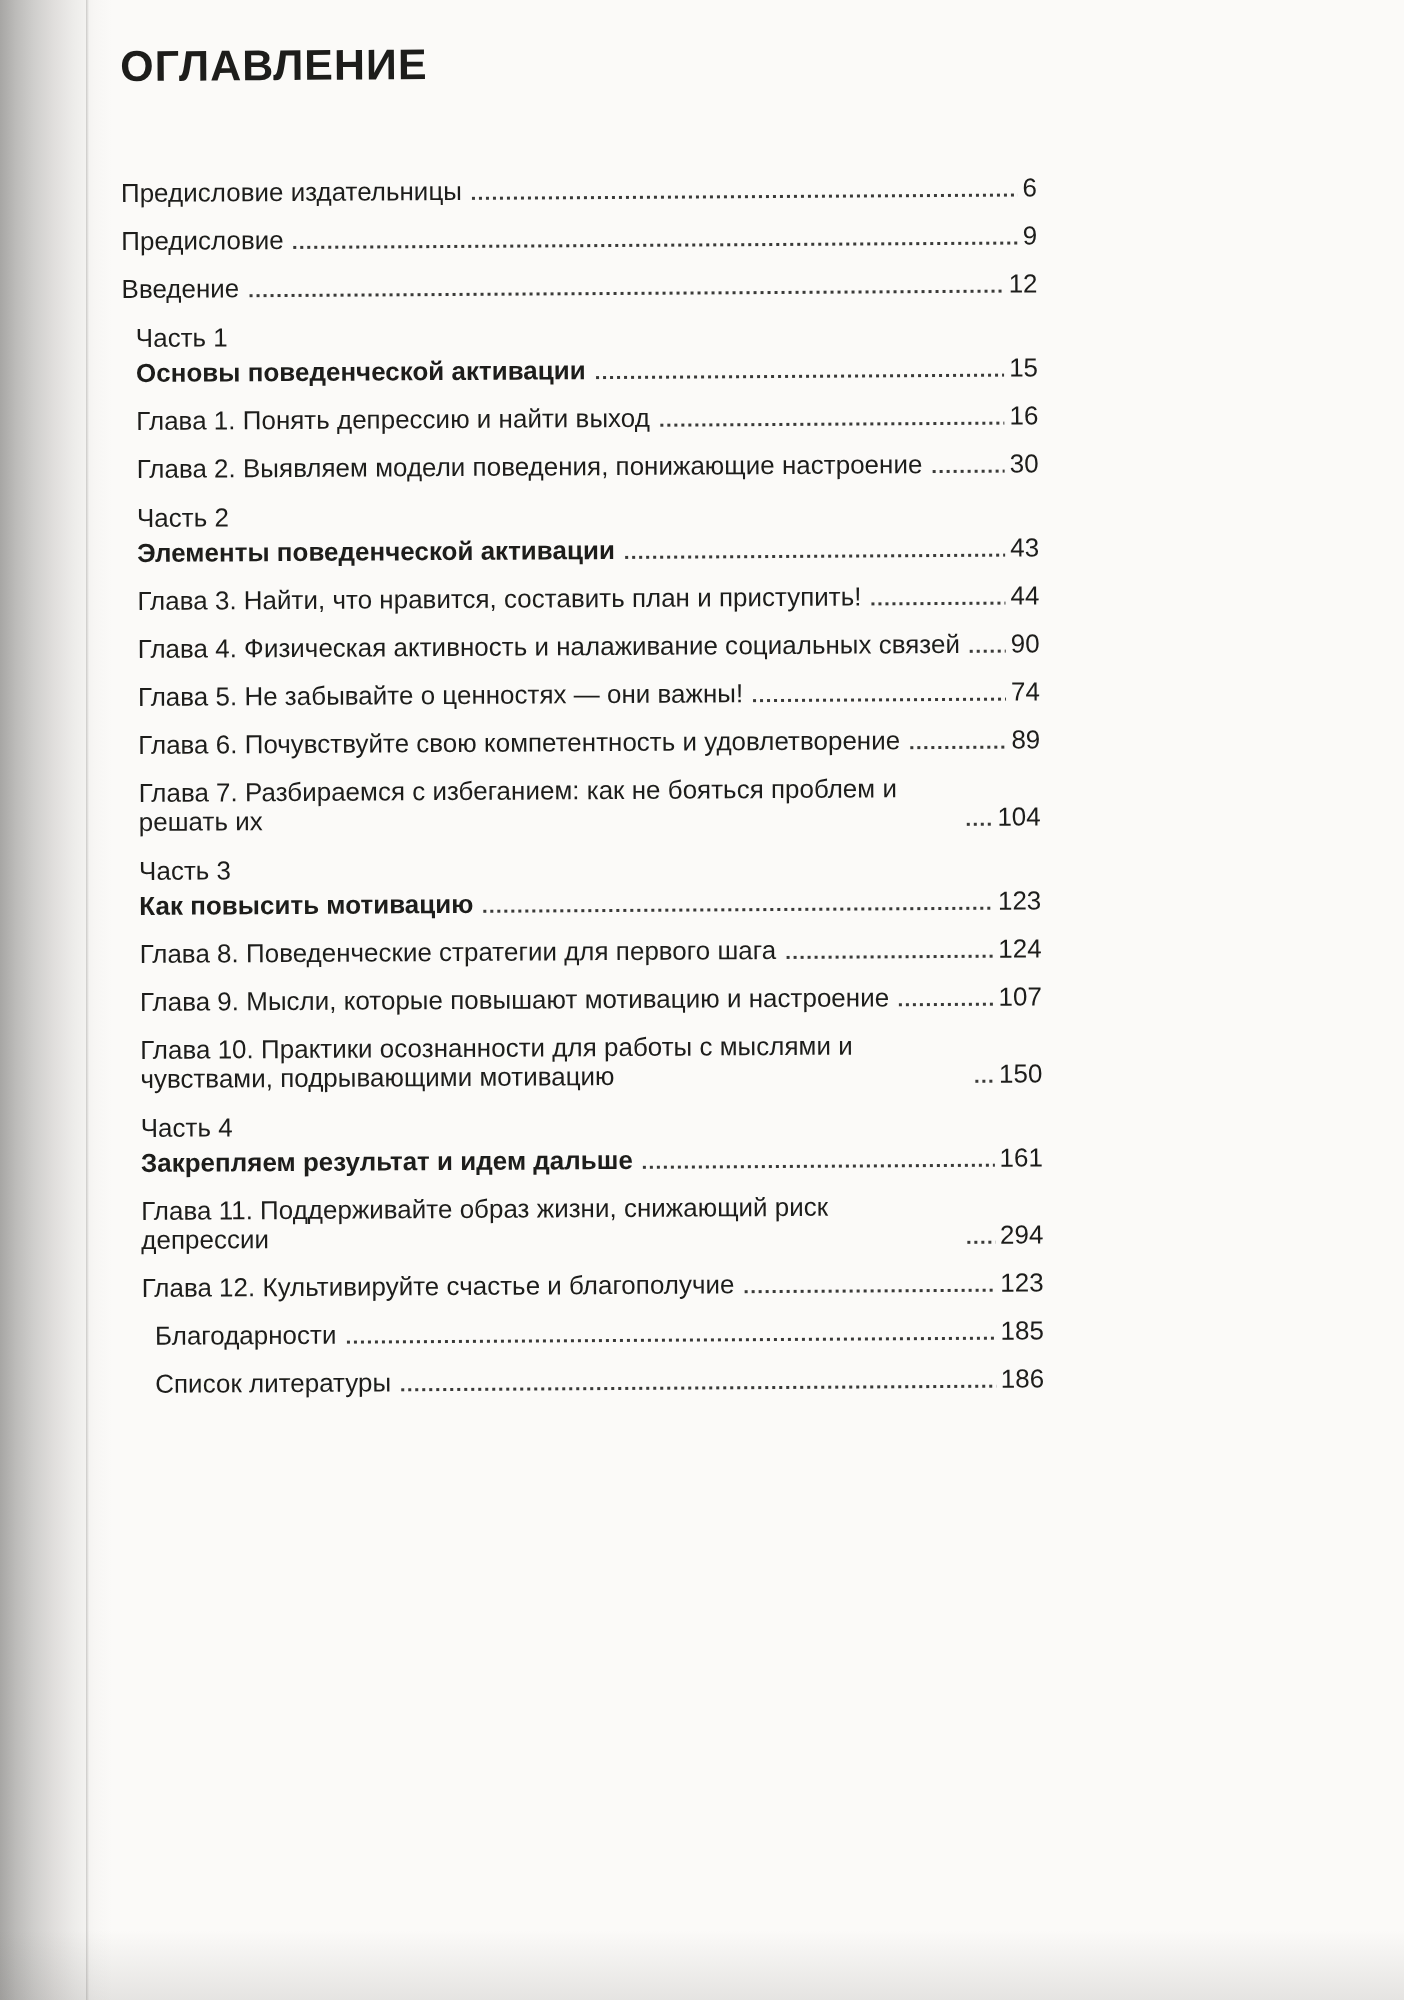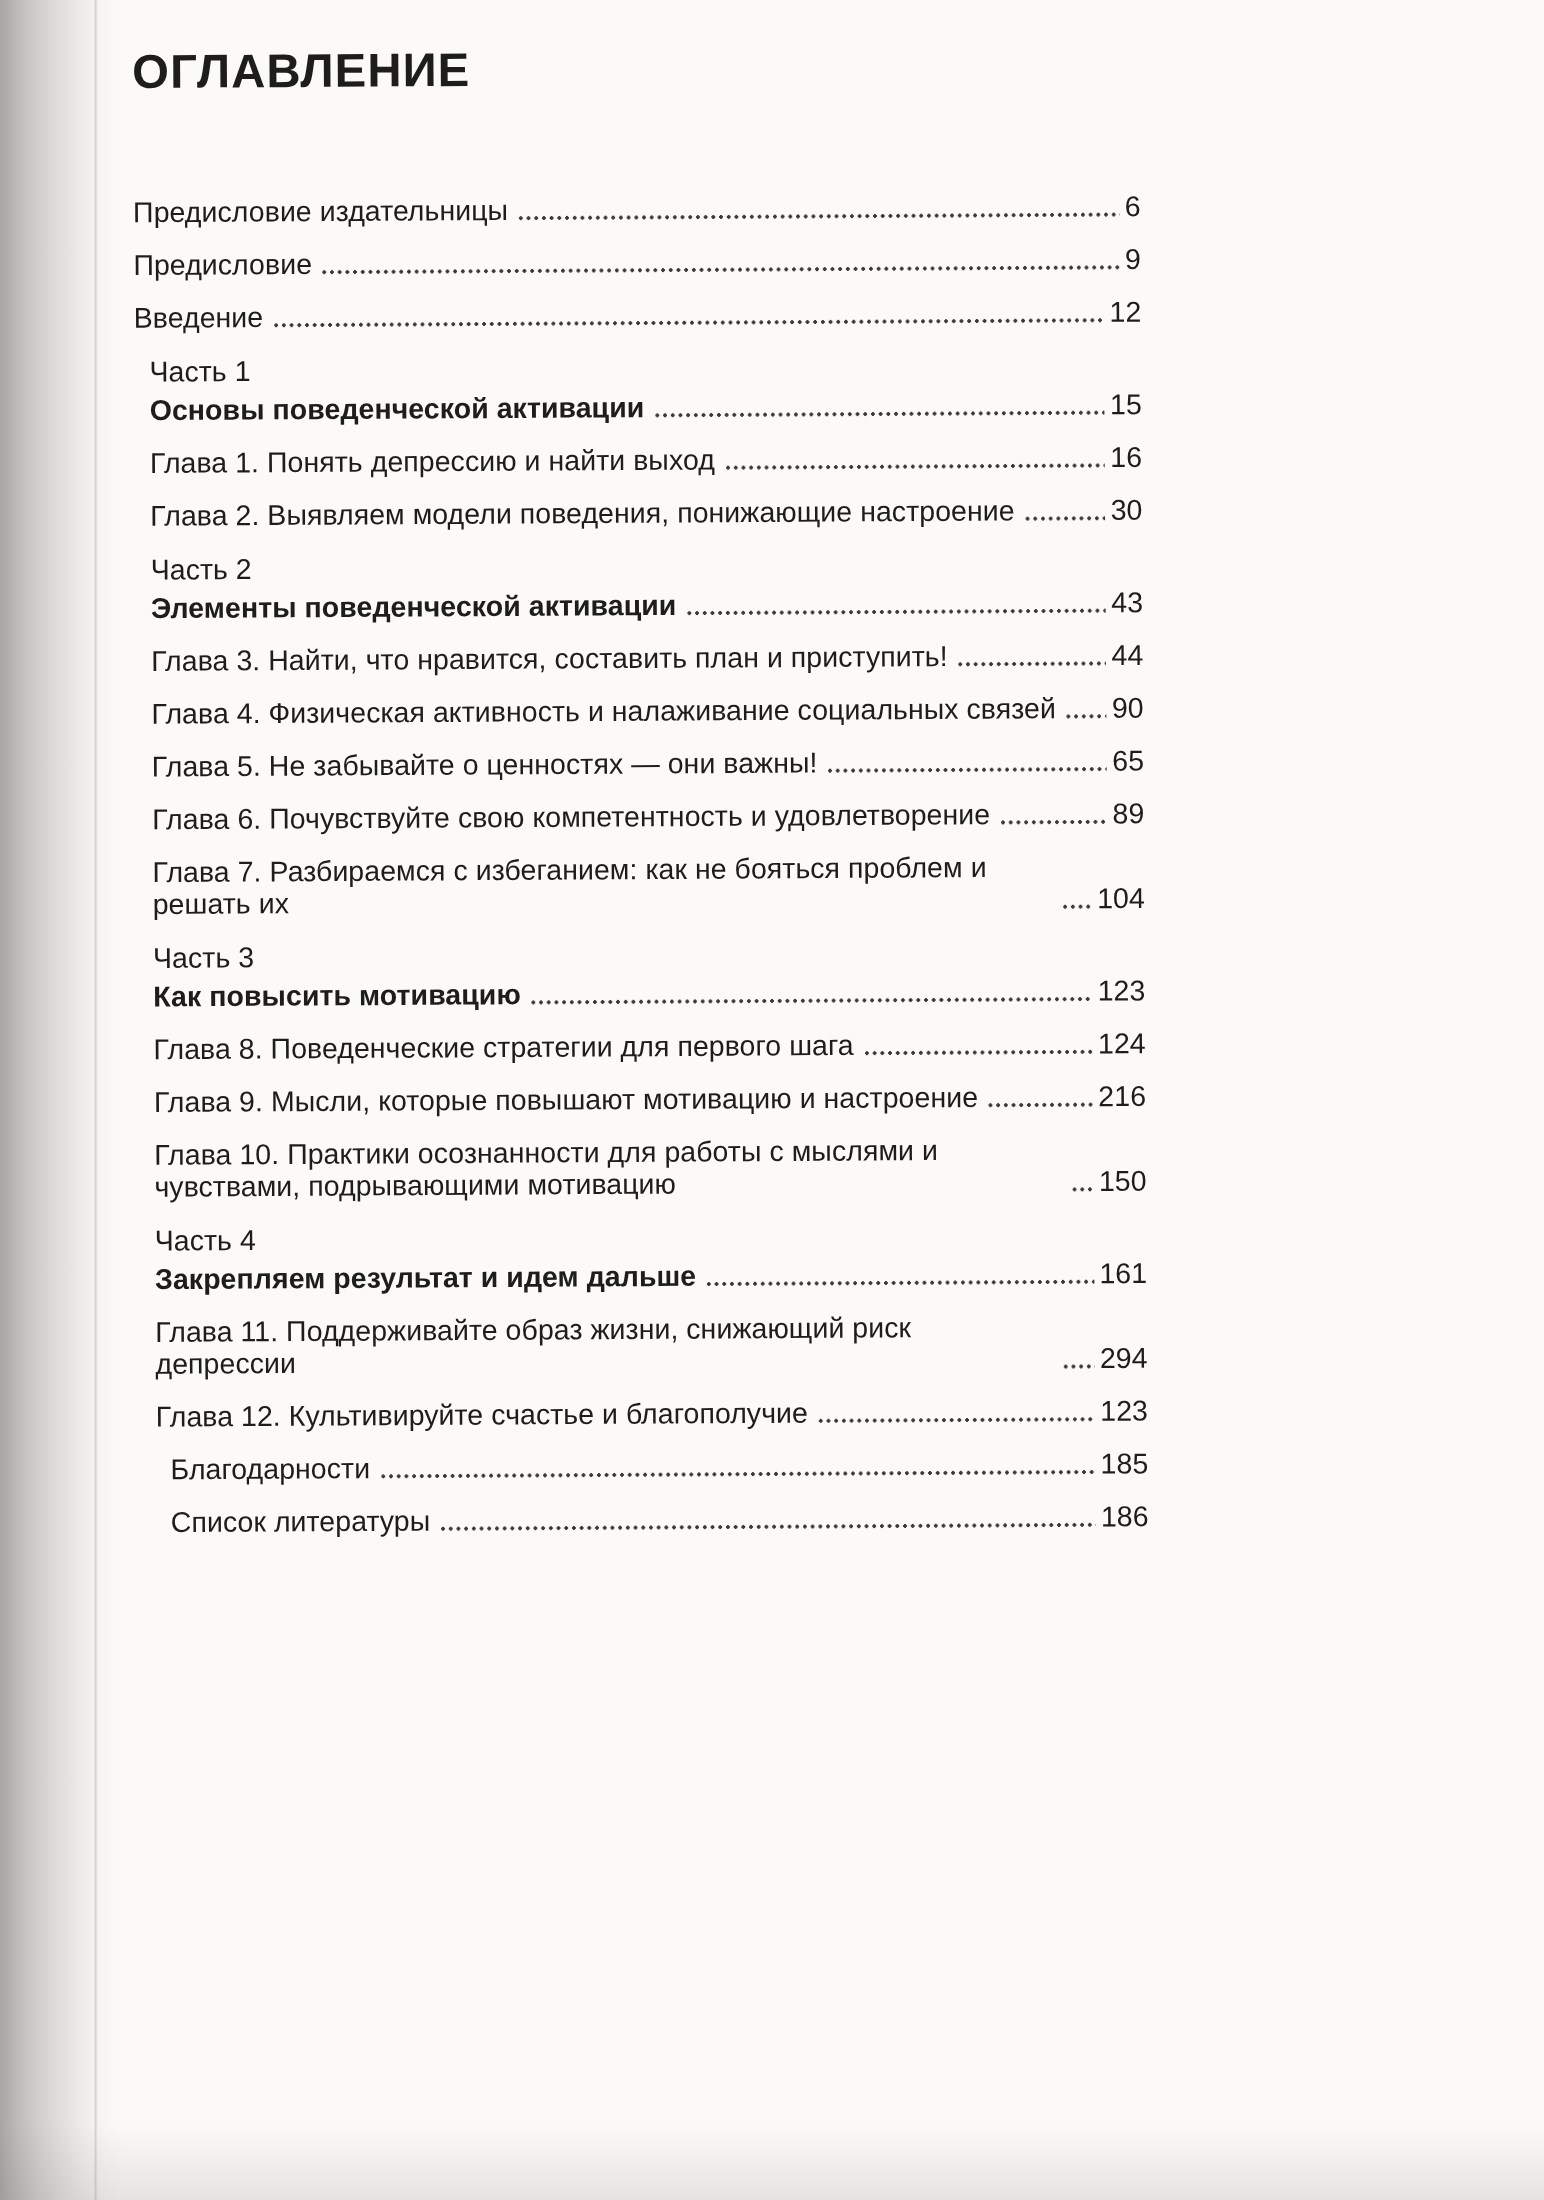--- a/index.html
+++ b/index.html
@@ -127,21 +127,21 @@
       <span class="p">44</span>
     </div>
     <div class="entry">
       <span class="t">Глава 4. Физическая активность и налаживание социальных связей</span>
       <span class="dots"></span>
       <span class="p">90</span>
     </div>
     <div class="entry">
       <span class="t">Глава 5. Не забывайте о ценностях — они важны!</span>
       <span class="dots"></span>
-      <span class="p">65</span>
+      <span class="p">74</span>
     </div>
     <div class="entry">
       <span class="t">Глава 6. Почувствуйте свою компетентность и удовлетворение</span>
       <span class="dots"></span>
       <span class="p">89</span>
     </div>
     <div class="entry">
       <span class="t">Глава 7. Разбираемся с избеганием: как не бояться проблем и решать их</span>
       <span class="dots"></span>
       <span class="p">104</span>
@@ -156,21 +156,21 @@
       <span class="p">123</span>
     </div>
     <div class="entry">
       <span class="t">Глава 8. Поведенческие стратегии для первого шага</span>
       <span class="dots"></span>
       <span class="p">124</span>
     </div>
     <div class="entry">
       <span class="t">Глава 9. Мысли, которые повышают мотивацию и настроение</span>
       <span class="dots"></span>
-      <span class="p">216</span>
+      <span class="p">107</span>
     </div>
     <div class="entry">
       <span class="t">Глава 10. Практики осознанности для работы с мыслями и чувствами, подрывающими мотивацию</span>
       <span class="dots"></span>
       <span class="p">150</span>
     </div>
   </div>
 
   <div class="part">
     <div class="part-label">Часть 4</div>

